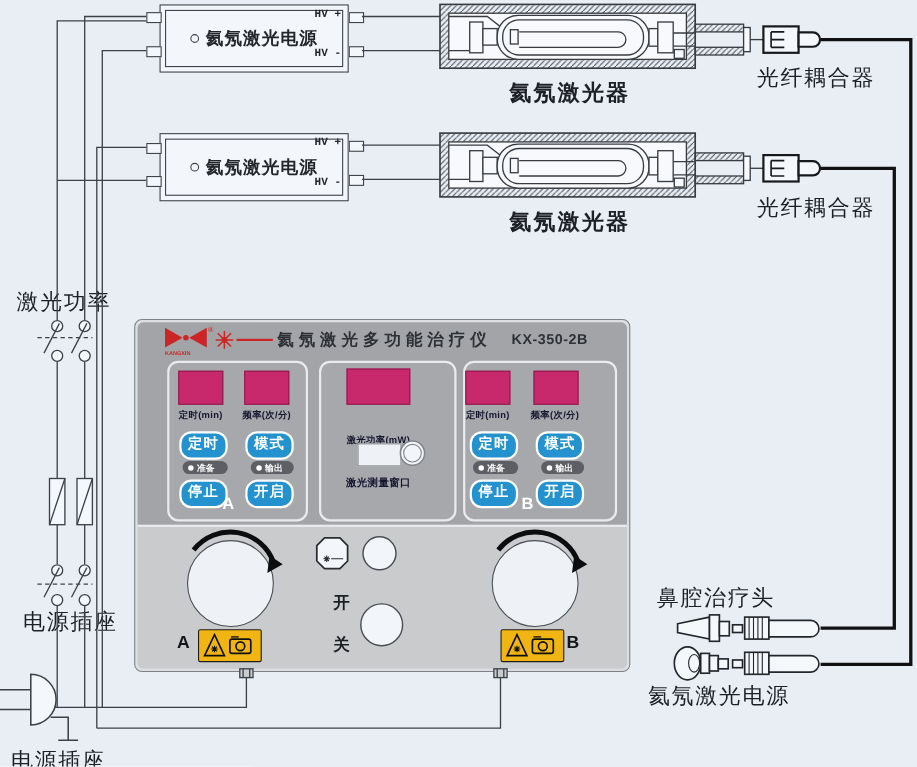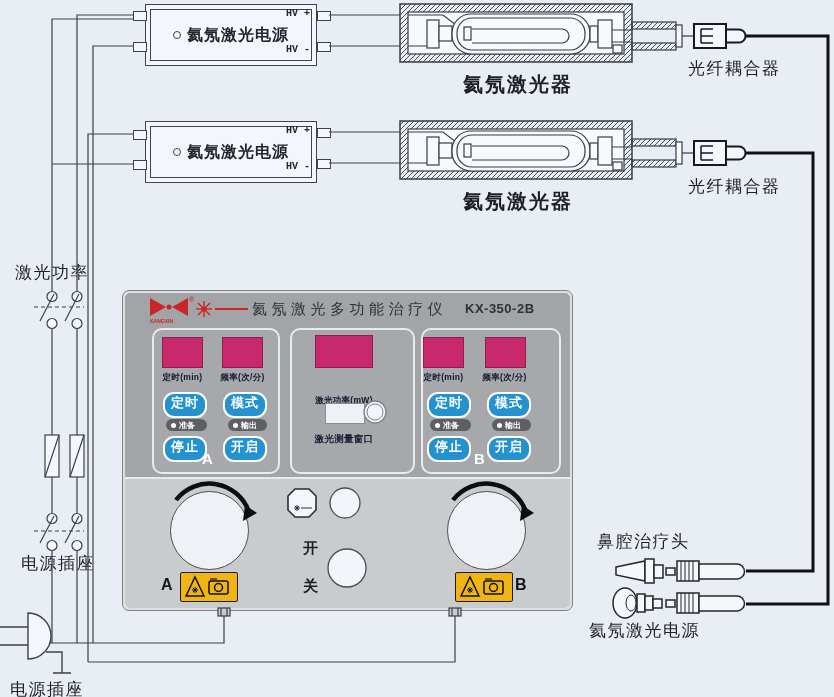--- a/index.html
+++ b/index.html
@@ -1,21 +1,21 @@
 <!DOCTYPE html>
 <html><head>
 <meta charset="utf-8">
 <style>
   html,body{margin:0;padding:0;}
   .stage{position:relative;width:834px;height:697px;background:#e9edf4;overflow:hidden;
          font-family:"Liberation Sans","DejaVu Sans",sans-serif;}
   .abs{position:absolute;box-sizing:border-box;}
   .t{position:absolute;box-sizing:border-box;white-space:nowrap;color:#1d2025;
      font-family:"Liberation Serif","DejaVu Serif",serif;}
-  .dlabel{font-size:17px;letter-spacing:1.5px;}
+  .dlabel{font-size:20px;letter-spacing:1.5px;}
   .biglabel{font-size:20px;font-weight:bold;letter-spacing:2px;text-align:center;}
   
   .psu{background:#f3f6fa;border:1.5px solid #3f444a;}
   .psu-inner{position:absolute;inset:4px;border:1px solid #3f444a;display:flex;align-items:center;justify-content:center;gap:6px;}
   .psu-label{font-family:Liberation Serif, serif;font-size:16px;font-weight:bold;letter-spacing:1px;color:#23262b;}
   .screw{width:6px;height:6px;border:1.2px solid #3f444a;border-radius:50%;}
   .term{position:absolute;width:12px;height:8px;background:#f3f6fa;border:1px solid #3f444a;}
   .hv{position:absolute;font-size:10px;font-weight:bold;color:#23262b;text-align:right;
       font-family:Liberation Mono, monospace;}
   
@@ -33,21 +33,21 @@
         display:flex;align-items:center;gap:3px;padding-left:5px;
         font-family:"Liberation Sans","DejaVu Sans",sans-serif;}
   .pled .dot{width:5px;height:5px;border-radius:50%;background:#fff;flex:0 0 auto;}
   .chletter{position:absolute;color:#fff;font-weight:bold;font-size:15px;
         font-family:"Liberation Sans","DejaVu Sans",sans-serif;}
   .knob{position:absolute;width:77px;height:77px;border-radius:50%;background:#eef2f7;border:1.5px solid #4a4f55;}
   .winrect{position:absolute;background:#eef2f6;border:1px solid #8a8d90;}
   .warn{position:absolute;background:#f0b512;border:1.5px solid #1c1e22;border-radius:2px;}
   .blkletter{position:absolute;color:#14161a;font-weight:bold;font-size:16px;
         font-family:"Liberation Sans","DejaVu Sans",sans-serif;}
-  .hdrtitle{position:absolute;font-size:15px;font-weight:normal;color:#2e3136;letter-spacing:4.5px;white-space:nowrap;
+  .hdrtitle{position:absolute;font-size:15px;font-weight:bold;color:#2e3136;letter-spacing:4.5px;white-space:nowrap;
         font-family:"Liberation Sans","DejaVu Sans",sans-serif;}
   .hdrmodel{position:absolute;font-size:13px;font-weight:bold;color:#2e3136;letter-spacing:0.5px;
         font-family:"Liberation Sans","DejaVu Sans",sans-serif;}
   .stoptxt{position:absolute;font-size:7px;font-weight:bold;color:#202327;text-align:center;
         font-family:"Liberation Sans","DejaVu Sans",sans-serif;}
   .onoff{position:absolute;font-size:15px;font-weight:bold;color:#1b1e22;
         font-family:"Liberation Serif","DejaVu Serif",serif;}
   svg.overlay{position:absolute;left:0;top:0;pointer-events:none;}
 </style>
 </head>

